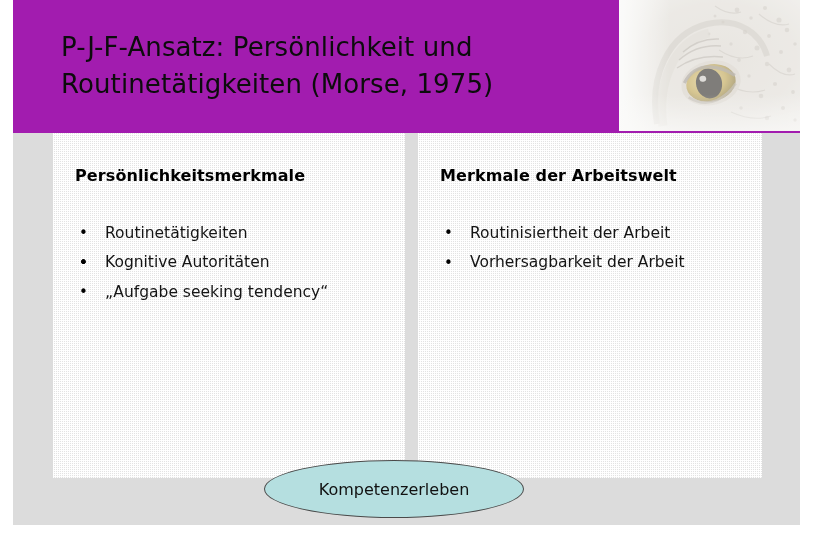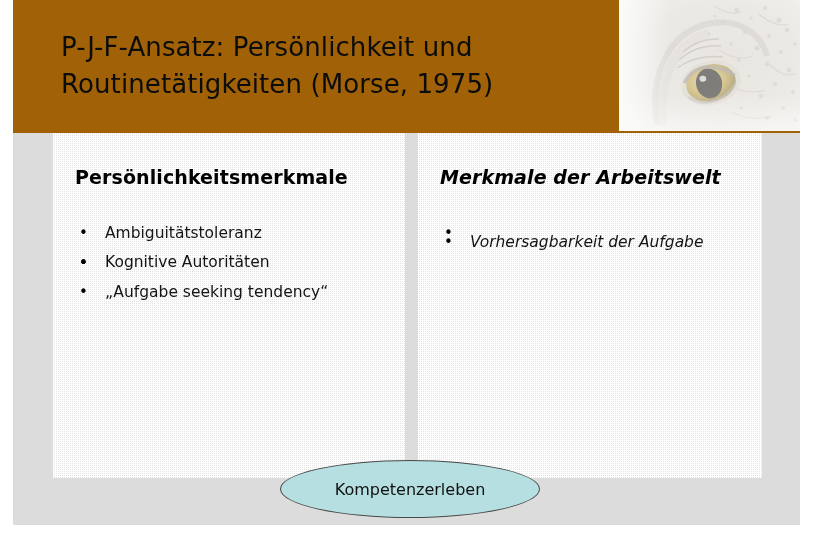--- a/index.html
+++ b/index.html
@@ -6,21 +6,21 @@
   body{
     width:834px;height:535px;overflow:hidden;
     background:#ffffff;
     font-family:"DejaVu Sans","Liberation Sans",sans-serif;
   }
   #slide{position:relative;width:834px;height:535px;background:#ffffff;}
 
   
   .title-band{
     position:absolute;left:13px;top:0;width:787px;height:133px;
-    background:#a16207;
+    background:#a21caf;
     overflow:hidden;
   }
   .title-text{
     position:absolute;left:48px;top:29px;width:560px;
     font-size:26px;line-height:1.42;color:#0c0c0c;
     letter-spacing:.1px;
     white-space:pre-line;
   }
 
   
@@ -43,43 +43,43 @@
     background-image:
       repeating-linear-gradient(0deg, rgba(255,255,255,.95) 0 1px, rgba(0,0,0,0) 1px 2px),
       repeating-linear-gradient(90deg, rgba(255,255,255,.95) 0 1px, rgba(0,0,0,0) 1px 2px);
     background-size:2px 2px;
   }
   .dotpanel.left{left:40px;width:352px;}
   .dotpanel.right{left:405px;width:344px;}
 
   .col{position:absolute;top:0;height:345px;}
   .col.left{left:40px;width:352px;}
-  .col.right{left:405px;width:344px;font-style:italic;}
+  .col.right{left:405px;width:344px;}
 
   .col-head{
     position:absolute;left:22px;top:33px;
-    font-size:19px;font-weight:bold;color:#000000;
+    font-size:16px;font-weight:bold;color:#000000;
     letter-spacing:.1px;white-space:nowrap;
   }
 
   .bullets{position:absolute;left:14px;top:90px;width:330px;margin:0;padding:0;list-style:none;}
   .bullets li{
     position:relative;
     padding-left:38px;
     margin-bottom:9px;
     font-size:15.5px;line-height:1.32;color:#141414;
   }
   .bullets li .dot{
     position:absolute;left:12px;top:.08em;
     font-size:15px;line-height:1.32;color:#000;
   }
 
   
   .ellipse{
-    position:absolute;left:280px;top:460px;width:260px;height:58px;
+    position:absolute;left:264px;top:460px;width:260px;height:58px;
     border-radius:50%;
     background:#b5dfe0;
     border:1.6px solid #4a4a4a;
     box-sizing:border-box;
     display:flex;align-items:center;justify-content:center;
   }
   .ellipse span{font-size:16px;color:#111111;}
 </style>
 </head>
 <body>
@@ -177,21 +177,21 @@
   </div>
 
   <div class="body-area">
 
     <div class="dotpanel left"></div>
     <div class="col left">
       <div class="col-head">Persönlichkeitsmerkmale</div>
       <ul class="bullets">
         <li>
           <span class="dot">•</span>
-          <span>Ambiguitätstoleranz</span>
+          <span>Routinetätigkeiten</span>
         </li>
         <li>
           <span class="dot">•</span>
         </li>
         <li>
           <span class="dot">•</span>
         </li>
         <li>
           <span class="dot">•</span>
           <span>Kognitive Autoritäten</span>
@@ -202,24 +202,25 @@
         </li>
       </ul>
     </div>
 
     <div class="dotpanel right"></div>
     <div class="col right">
       <div class="col-head">Merkmale der Arbeitswelt</div>
       <ul class="bullets">
         <li>
           <span class="dot">•</span>
-        </li>
-        <li>
-          <span class="dot">•</span>
-          <span>Vorhersagbarkeit der Aufgabe</span>
+          <span>Routinisiertheit der Arbeit</span>
+        </li>
+        <li>
+          <span class="dot">•</span>
+          <span>Vorhersagbarkeit der Arbeit</span>
         </li>
       </ul>
     </div>
 
   </div>
 
   <div class="ellipse">
     <span>Kompetenzerleben</span>
   </div>
 

